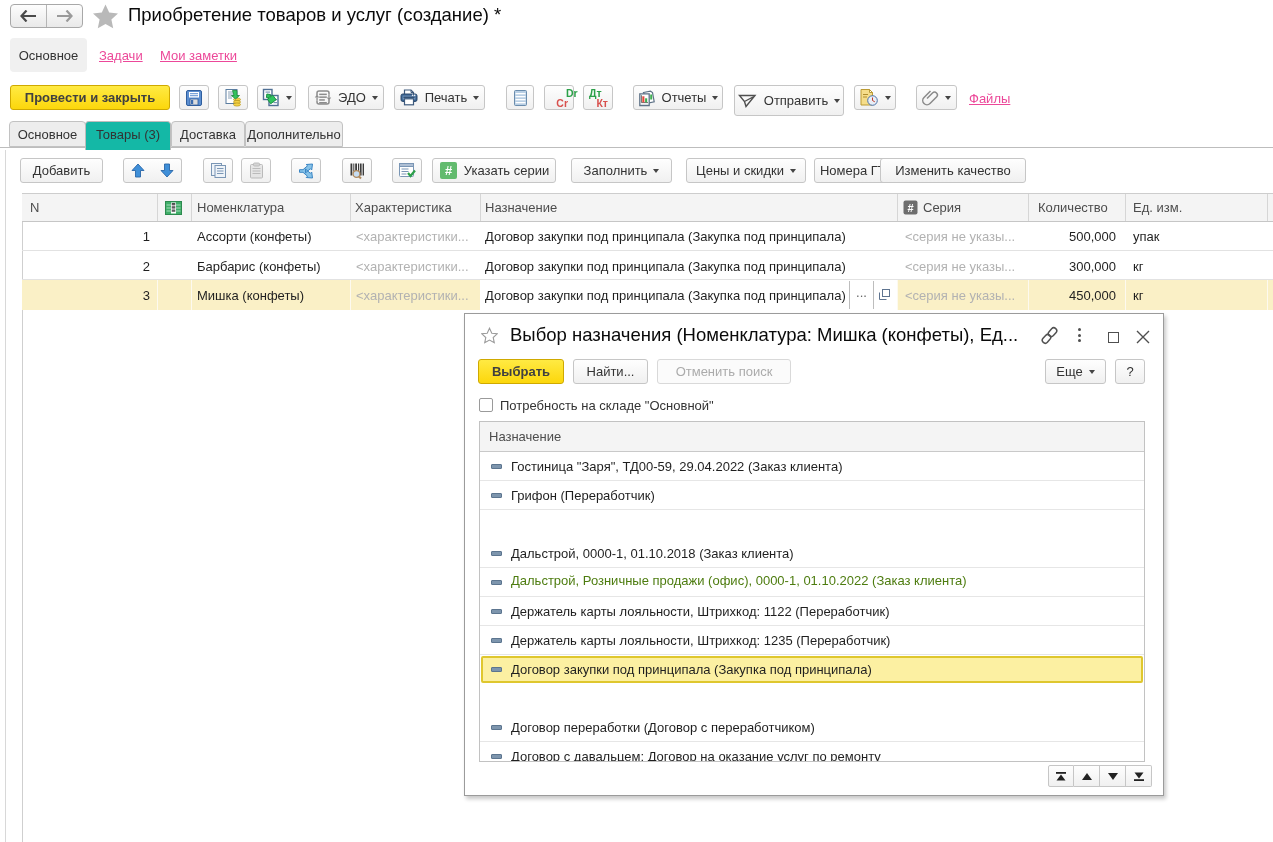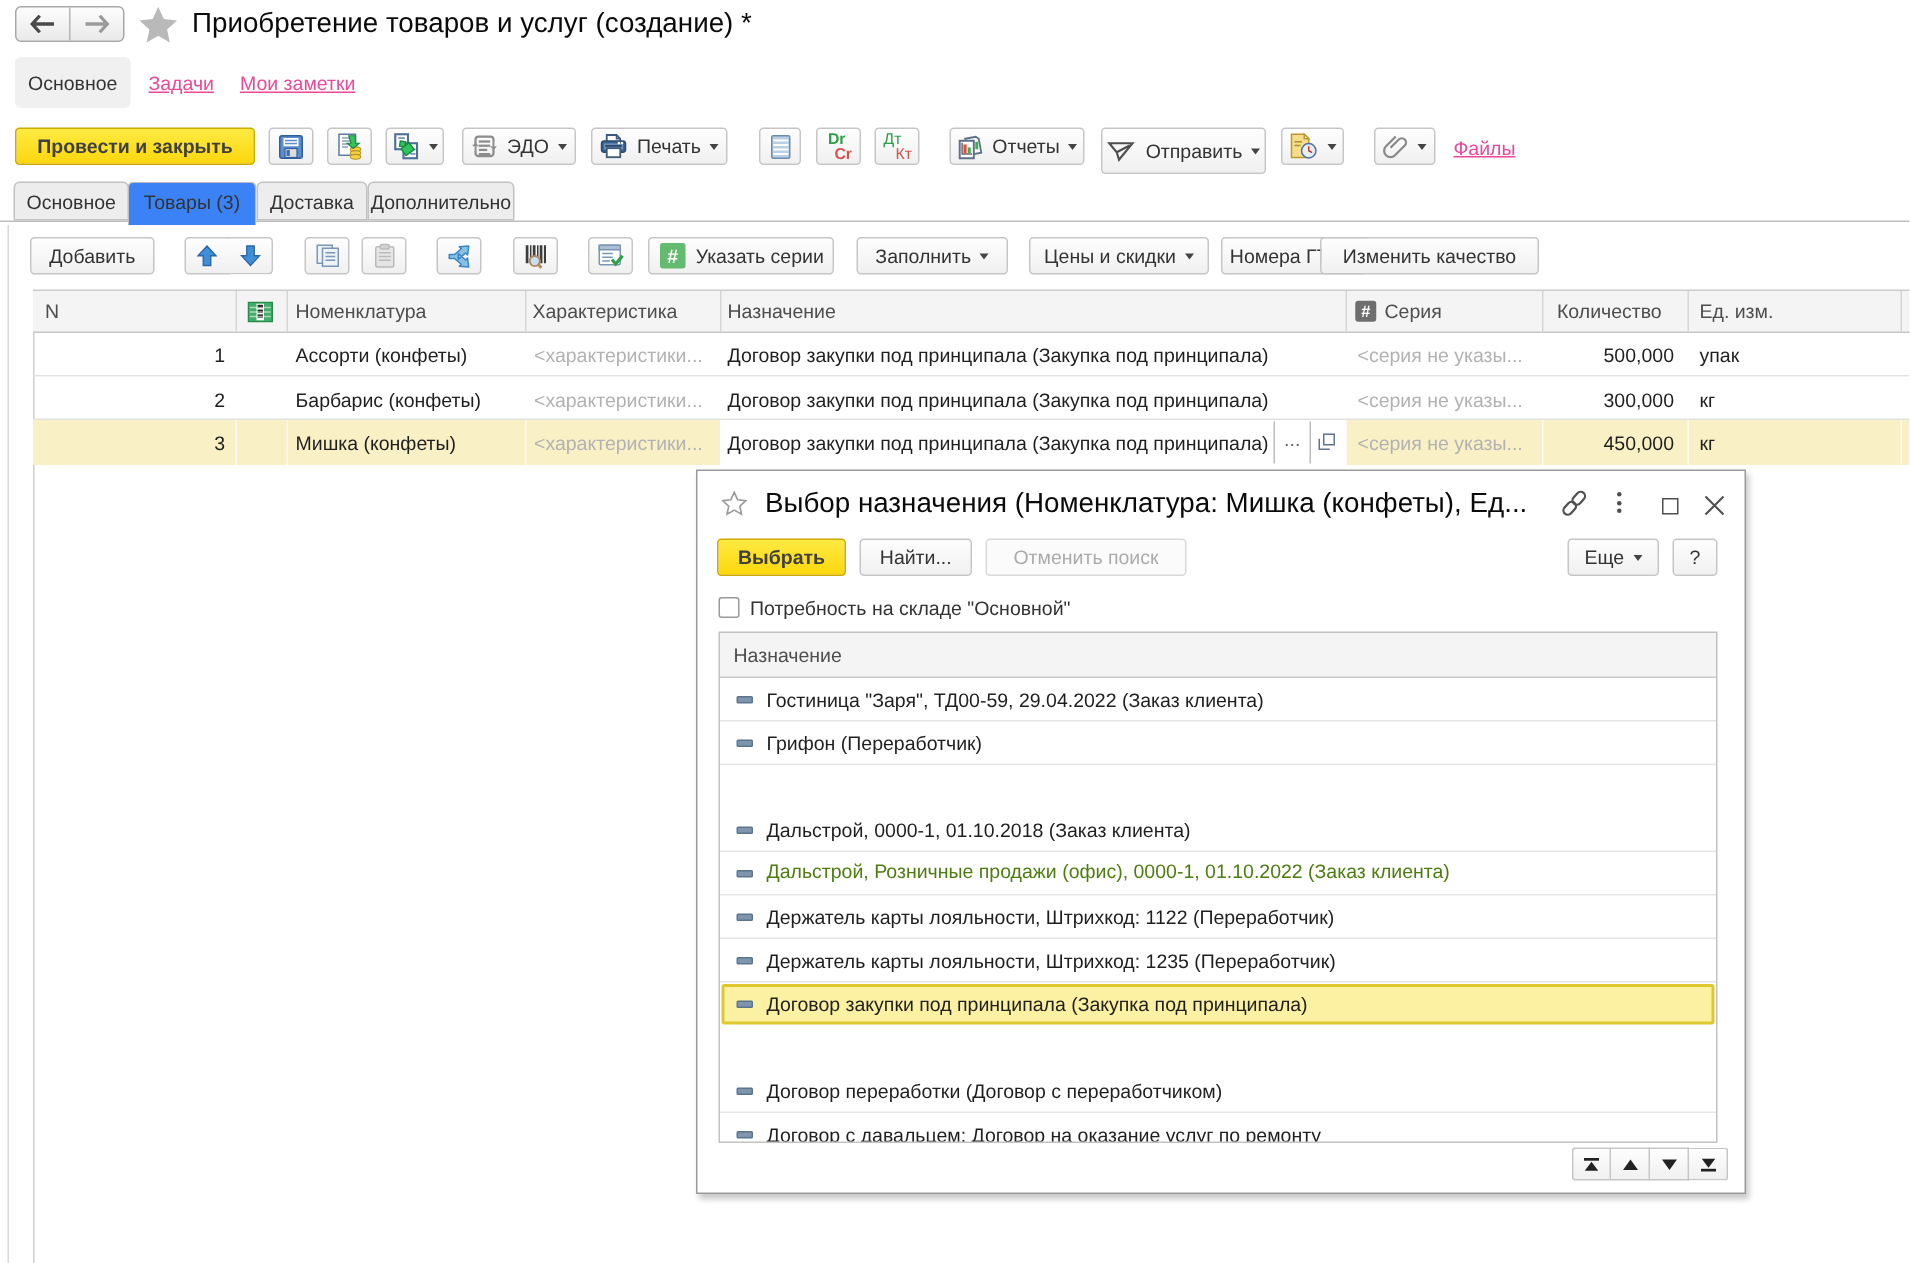--- a/index.html
+++ b/index.html
@@ -97,24 +97,24 @@
 <div class="btn" style="left:506px;top:85px;width:28px;height:25px">
       <svg width="15" height="18" viewBox="0 0 15 18">
         <rect x="1.5" y="1.5" width="12" height="15" rx="1" fill="#b9cfe4" stroke="#6a8cad"></rect>
         <rect x="2.5" y="4" width="10" height="1.3" fill="#fff"></rect>
         <rect x="2.5" y="7" width="10" height="1.3" fill="#fff"></rect>
         <rect x="2.5" y="10" width="10" height="1.3" fill="#fff"></rect>
         <rect x="2.5" y="13" width="10" height="1.3" fill="#fff"></rect>
       </svg>
     </div>
 <div class="btn" style="left:544px;top:85px;width:30px;height:25px;flex-direction:column;font-size:10.5px;font-weight:bold;line-height:10px">
-      <span style="color:#2ba048;align-self:flex-start;margin-left:7px">Dr</span>
+      <span style="color:#2ba048;align-self:flex-start;margin-left:21px">Dr</span>
       <span style="color:#d8504d;align-self:flex-end;margin-right:5px">Cr</span>
     </div>
-<div class="btn" style="left:583px;top:85px;width:30px;height:25px;flex-direction:column;font-size:10.5px;font-weight:normal;line-height:10px">
+<div class="btn" style="left:583px;top:85px;width:30px;height:25px;flex-direction:column;font-size:10.5px;font-weight:bold;line-height:10px">
       <span style="color:#2ba048;align-self:flex-start;margin-left:5px">Дт</span>
       <span style="color:#d8504d;align-self:flex-end;margin-right:4px">Кт</span>
     </div>
 <div class="btn" style="left:633px;top:85px;width:90px;height:25px"><svg width="18" height="18" viewBox="0 0 18 18" style="margin-right:6px">
         <path d="M5.5 3.5 L12.5 2.2 L14.5 3.5 L16.2 12.8 L10 14 Z" fill="#fff" stroke="#5d7186" stroke-width="1.2"></path>
         <rect x="12.2" y="5.5" width="2" height="5" fill="#3fae52"></rect>
         <path d="M1.8 4.8 L11.2 4.8 L11.2 16.5 L1.8 16.5 Z" fill="#fff" stroke="#5d7186" stroke-width="1.3"></path>
         <path d="M3.4 6.2 L3.4 13.6 L10 13.6" fill="none" stroke="#6b6b6b" stroke-width="1"></path>
         <rect x="4.3" y="7.3" width="2.1" height="6" fill="#e8493c"></rect>
         <rect x="7.1" y="9.3" width="2.1" height="4" fill="#3fae52"></rect>
@@ -136,21 +136,21 @@
 <div class="btn" style="left:916px;top:85px;width:41px;height:25px">
       <svg width="17" height="17" viewBox="0 0 17 17">
         <path d="M5 9.5 L10.5 4 a2.8 2.8 0 0 1 4 4 L8 14.5 a4.2 4.2 0 0 1 -6 -6 L8.5 2" fill="none" stroke="#8a8a8a" stroke-width="1.5"></path>
       </svg>
       <span class="car"></span>
     </div>
 <div class="abs lnk" style="left:969px;top:91px">Файлы</div>
 
 <div class="abs" style="left:0;top:147px;width:1273px;height:1px;background:#bdbdbd"></div>
 <div class="abs" style="left:9px;top:121px;width:77px;height:26px;background:#ededed;border:1px solid #c2c2c2;border-radius:4px 4px 0 0;display:flex;align-items:center;justify-content:center">Основное</div>
-<div class="abs" style="left:85px;top:121px;width:86px;height:29px;background:#3b82f6;border:1px solid #bdbdbd;border-bottom:none;border-radius:4px 4px 0 0;display:flex;align-items:flex-start;justify-content:center;padding-top:5px;z-index:2">Товары (3)</div>
+<div class="abs" style="left:85px;top:121px;width:86px;height:29px;background:#14b8a6;border:1px solid #bdbdbd;border-bottom:none;border-radius:4px 4px 0 0;display:flex;align-items:flex-start;justify-content:center;padding-top:5px;z-index:2">Товары (3)</div>
 <div class="abs" style="left:171px;top:121px;width:74px;height:26px;background:#ededed;border:1px solid #c2c2c2;border-radius:4px 4px 0 0;display:flex;align-items:center;justify-content:center">Доставка</div>
 <div class="abs" style="left:245px;top:121px;width:98px;height:26px;background:#ededed;border:1px solid #c2c2c2;border-radius:4px 4px 0 0;display:flex;align-items:center;justify-content:center">Дополнительно</div>
 
 <div class="vline" style="left:5px;top:150px;bottom:0;background:#d8d8d8"></div>
 <div class="vline" style="left:22px;top:193px;bottom:0;background:#cfcfcf"></div>
 
 <div class="btn" style="left:20px;top:158px;width:83px;height:25px">Добавить</div>
 <div class="btn" style="left:123px;top:158px;width:30px;height:25px;border-radius:3px 0 0 3px">
       <svg width="14" height="15" viewBox="0 0 14 15">
         <path d="M7 1 L13 7.5 L9.5 7.5 L9.5 14 L4.5 14 L4.5 7.5 L1 7.5 Z" fill="#3f8fd8" stroke="#2967a8" stroke-width=".9"></path>

